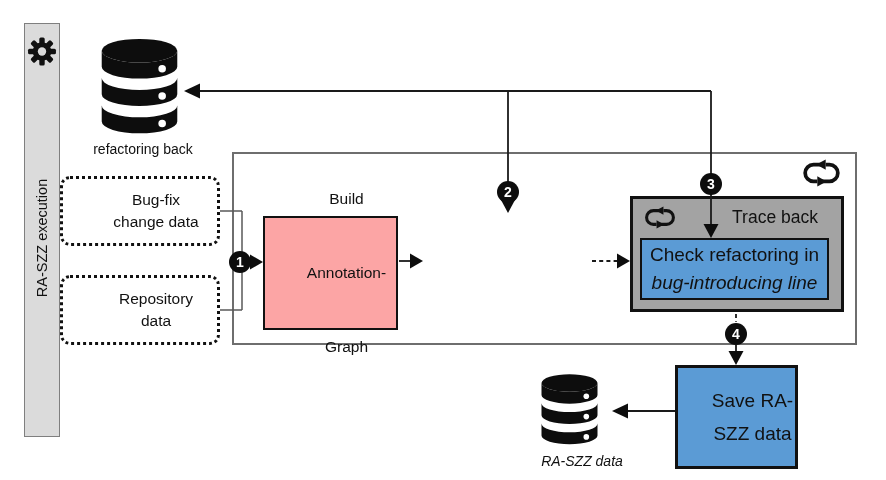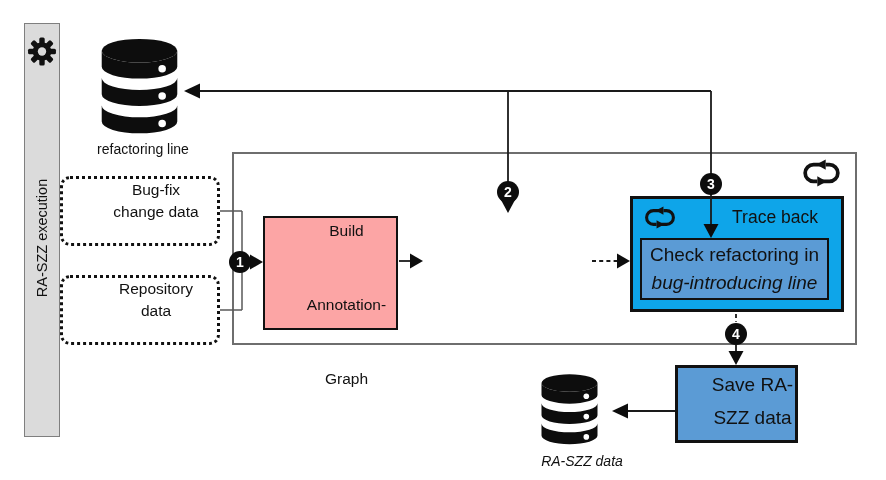--- a/index.html
+++ b/index.html
@@ -20,52 +20,52 @@
     white-space:nowrap;font-size:14.5px;color:#111;
   }
   
   .container-frame{
     position:absolute;left:232px;top:152px;width:625px;height:193px;
     border:2px solid var(--container-gray,#6e6e6e);box-sizing:border-box;background:transparent;z-index:1;
   }
   
   .box{
     position:absolute;box-sizing:border-box;display:flex;flex-direction:column;
-    align-items:center;text-align:center;z-index:2;padding-left:32px;
+    align-items:center;justify-content:center;text-align:center;z-index:2;padding-left:32px;
   }
   .dotted{
     left:60px;width:160px;height:70px;
     border:3px dotted #111;border-radius:10px;background:#fff;
     font-size:15.5px;line-height:1.42;
   }
   .dotted.bugfix{top:176px;}
   .dotted.repo{top:275px;}
   .build{
     left:263px;top:216px;width:135px;height:114px;background:#fca5a5;
     border:2.5px solid #111;font-size:15.5px;line-height:1.68;gap:48px;
   }
   .blue{background:var(--accent-blue,#5B9BD5);}
   .check1{
     left:423px;top:213px;width:167px;height:94px;
     border:2.5px solid #111;font-size:15.5px;line-height:1.82;
   }
   .check1 .loop{position:absolute;right:4px;top:5px;width:37px;height:24px;}
   .trace{
-    position:absolute;left:630px;top:196px;width:214px;height:116px;background:#0ea5e9;
+    position:absolute;left:630px;top:196px;width:214px;height:116px;background:#a3a3a3;
     border:3px solid #111;box-sizing:border-box;z-index:2;
   }
   .trace .loop{position:absolute;left:9px;top:7px;width:36px;height:23px;}
   .trace-title{position:absolute;left:84px;right:8px;top:8px;text-align:center;font-size:17.5px;}
   .trace-inner{
     position:absolute;left:7px;top:39px;width:189px;height:62px;
     border:2.5px solid #111;display:flex;flex-direction:column;align-items:center;
     justify-content:center;text-align:center;font-size:19px;line-height:1.5;box-sizing:border-box;
   }
   .save{
-    left:675px;top:365px;width:123px;height:78px;
+    left:675px;top:365px;width:123px;height:104px;
     border:3px solid #111;font-size:19px;line-height:1.75;
   }
   .italic{font-style:italic;}
   
   .db{position:absolute;z-index:2;}
   .db.refactoring{left:97px;top:37px;width:85px;height:103px;}
   .db.raszz{left:538px;top:371px;width:63px;height:80px;}
   .db-label{position:absolute;width:140px;text-align:center;font-size:14px;z-index:2;}
   .db-label.refactoring{left:73px;top:141px;}
   .db-label.raszz{left:512px;top:453px;font-style:italic;}
@@ -123,21 +123,21 @@
       <circle cx="20" cy="20" r="5.4" fill="#DBDBDB"></circle>
     </svg>
     <div class="sidebar-label">RA-SZZ execution</div>
   </div>
 
   <div class="db refactoring">
     <svg viewBox="0 0 90 106" width="85" height="103">
         <use href="#db-def" xlink:href="#db-def"></use>
       </svg>
   </div>
-  <div class="db-label refactoring">refactoring line</div>
+  <div class="db-label refactoring">refactoring back</div>
 
   <div class="box dotted bugfix">
     <div>Bug-fix</div>
     <div>change data</div>
   </div>
   <div class="box dotted repo">
     <div>Repository</div>
     <div>data</div>
   </div>
 

